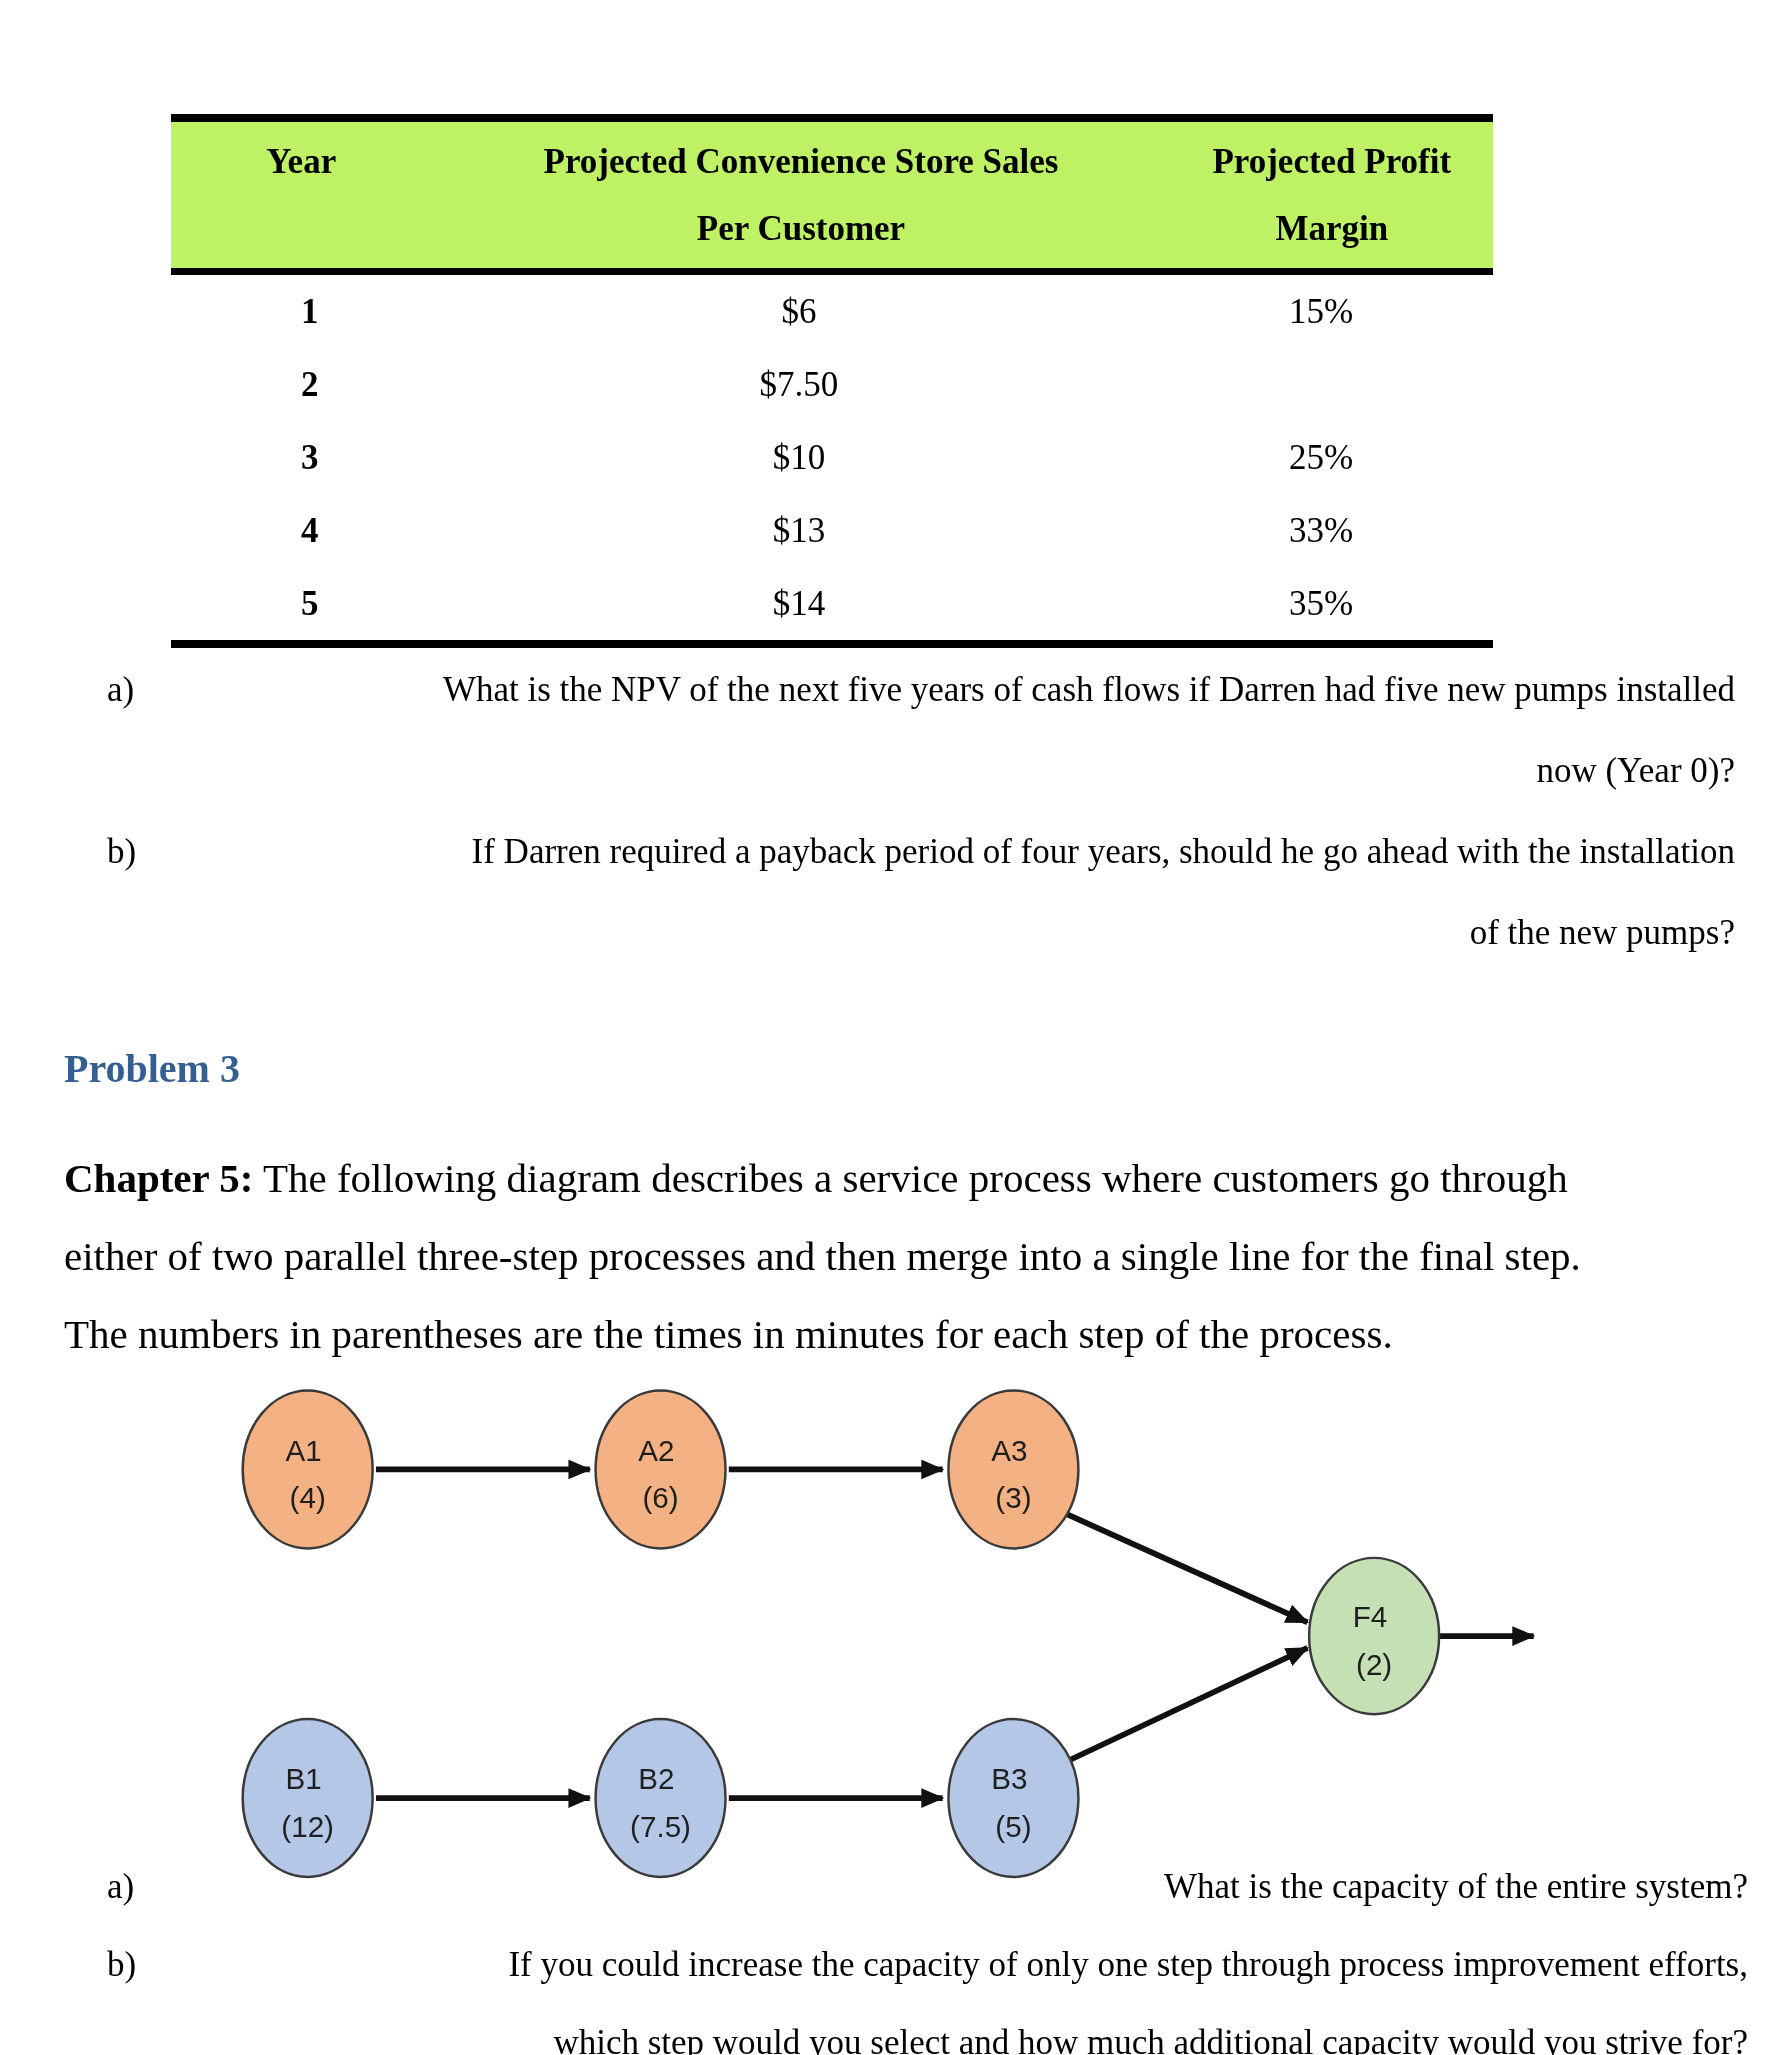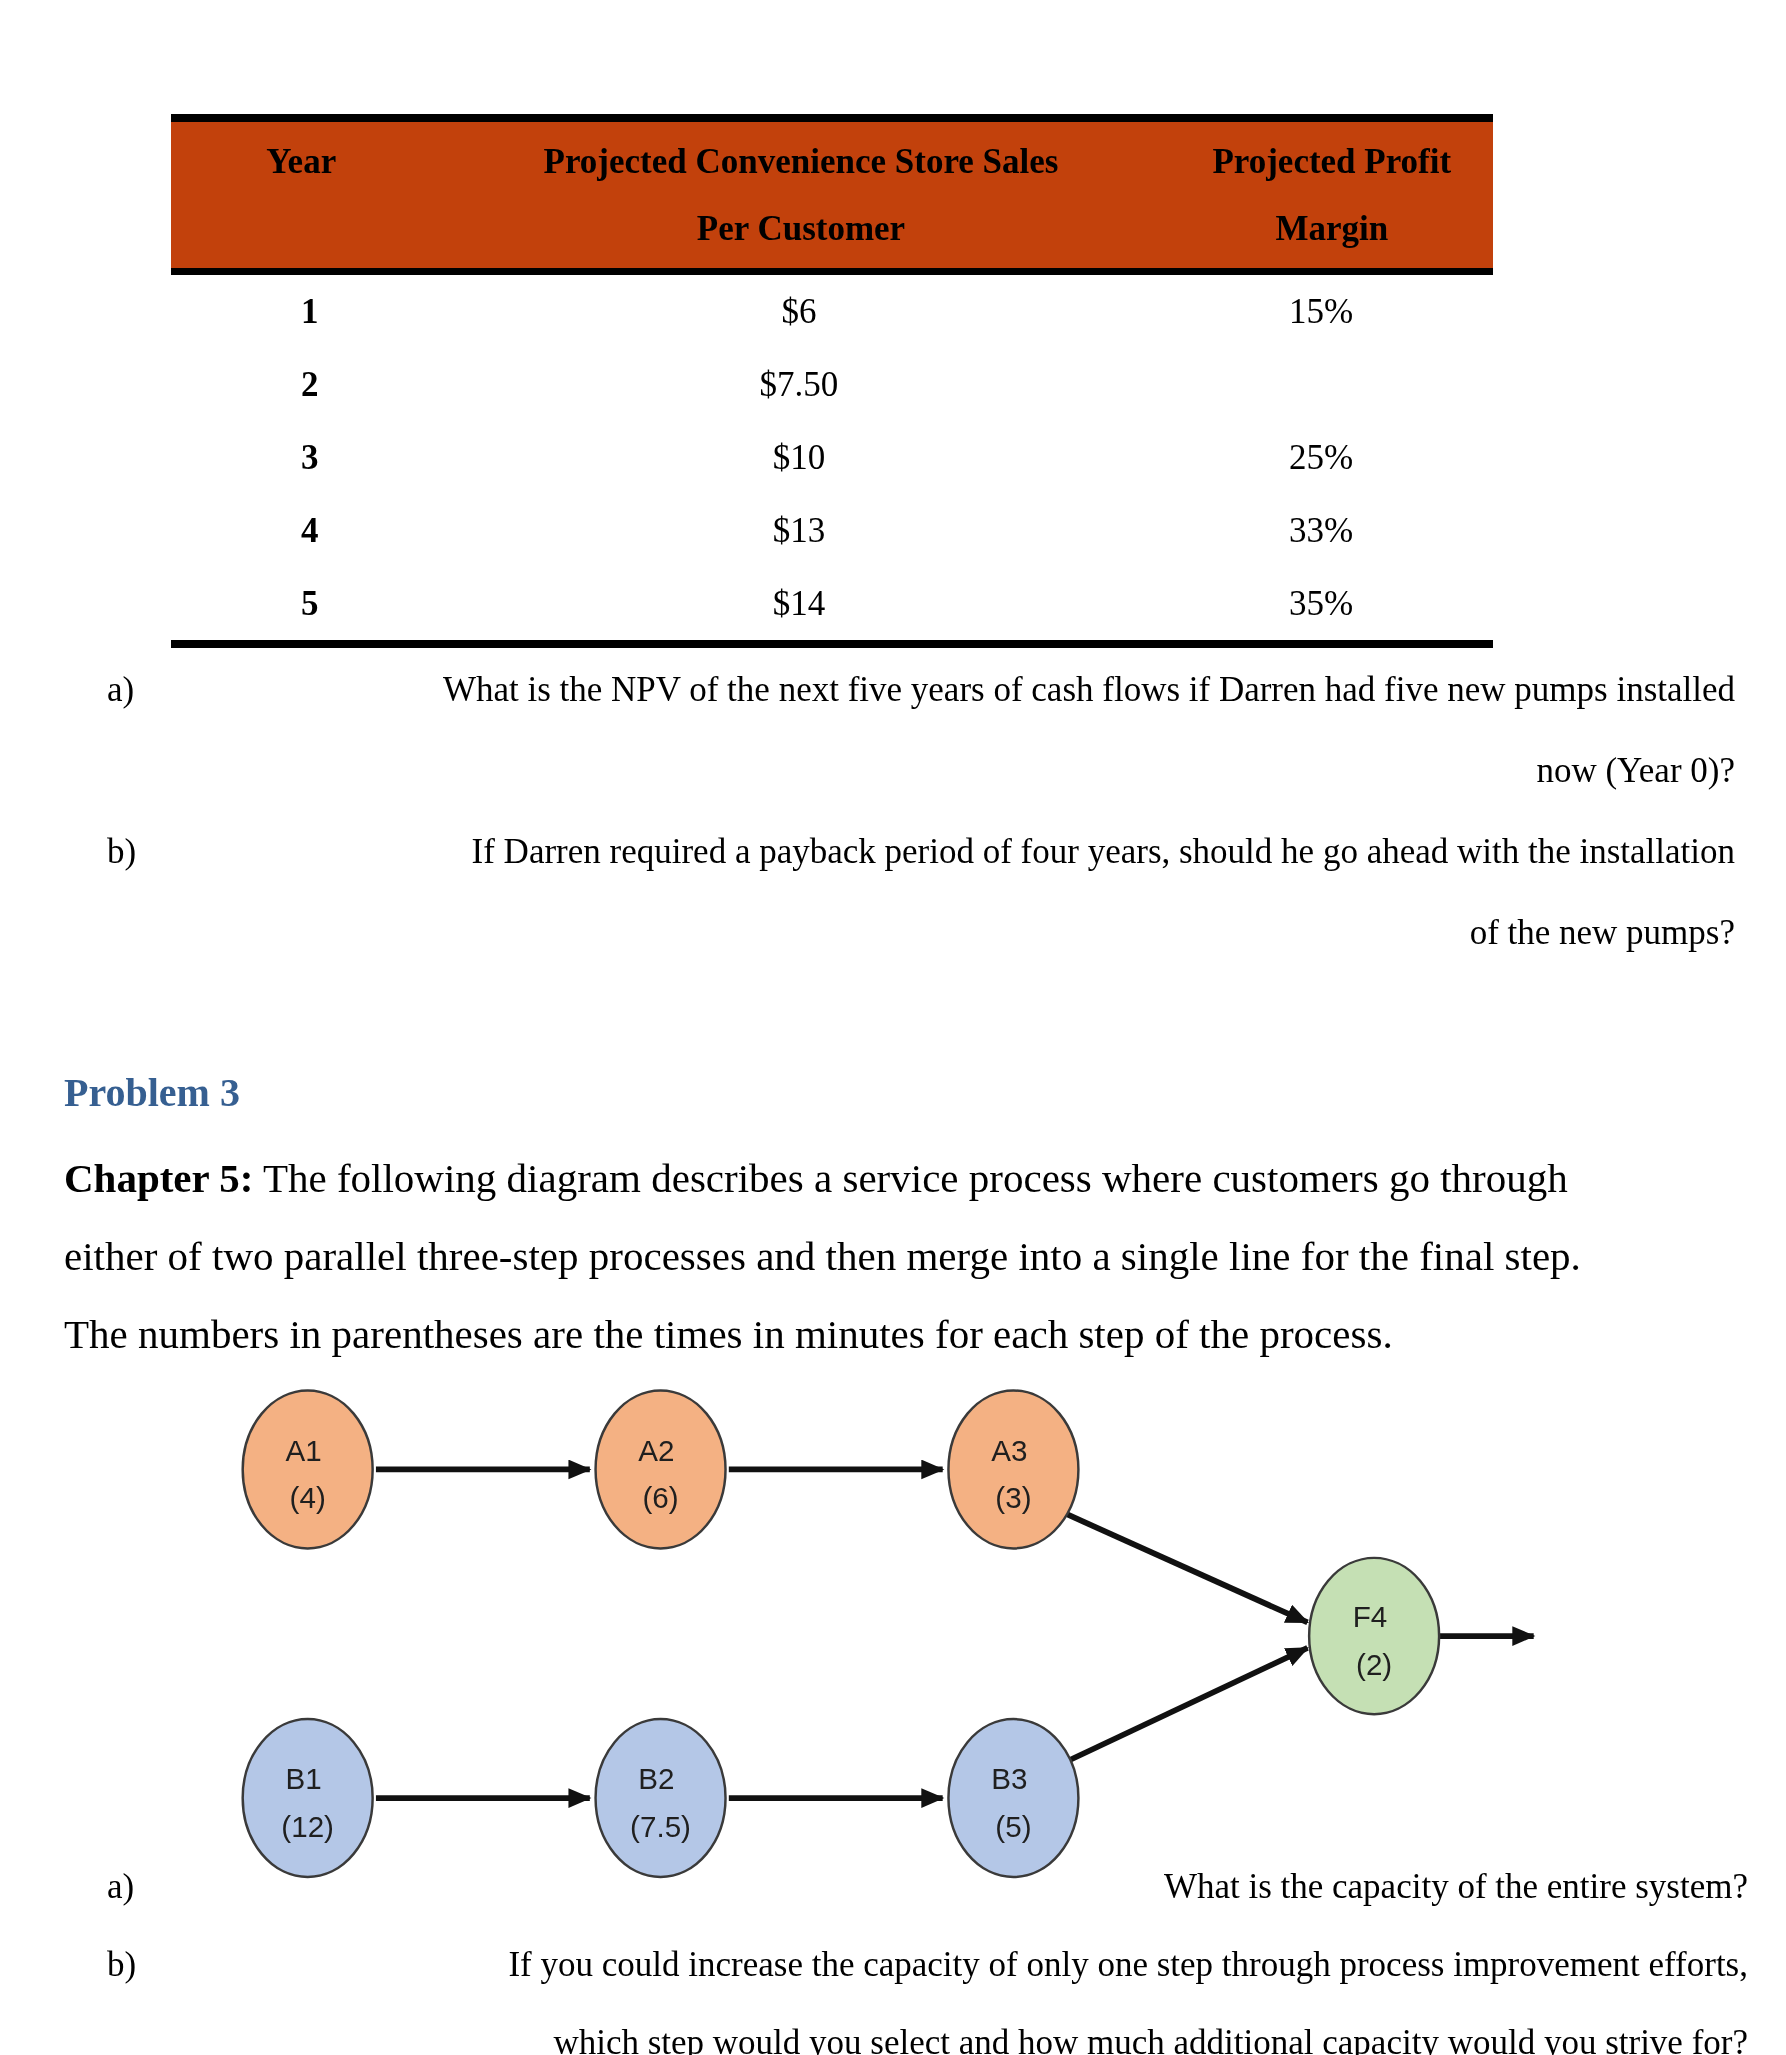--- a/index.html
+++ b/index.html
@@ -12,21 +12,21 @@
     overflow:hidden;
   }
   
   .ptable{
     position:absolute;left:171px;top:114px;width:1322px;
     border-top:8.2px solid #000;
     border-bottom:8.2px solid #000;
     font-size:35px;
   }
   .ptable-header{
-    background:#c2410c;
+    background:#bef264;
     border-bottom:7.4px solid #000;
     display:flex;
     padding:5.8px 0 6.6px 0;
     gap:41px;
   }
   .th-col{text-align:center;font-weight:bold;}
   .th-line{line-height:67px;}
   .col-year{width:21%;}
   .col-sales{width:53%;}
   .col-margin{width:26%;}
@@ -39,21 +39,21 @@
   .q-item{display:flex;}
   .q-marker{width:53px;flex:0 0 53px;line-height:81px;}
   .q-lines{flex:1;text-align:right;}
   .q-line{line-height:81px;white-space:nowrap;}
   #q2-list{left:107px;top:649px;width:1628px;}
   #q3-list{left:107px;top:1848px;width:1641px;}
   #q3-list .q-marker{line-height:78px;}
   #q3-list .q-line{line-height:78px;margin-left:36px;}
   
   #p3-heading{
-    position:absolute;left:64px;top:1064px;
+    position:absolute;left:64px;top:1040px;
     font-size:40px;font-weight:bold;color:#365F91;
     line-height:58px;
   }
   #p3-intro{
     position:absolute;left:64px;top:1139px;width:1669px;
     font-size:41px;
   }
   #p3-intro .q-line{line-height:78px;white-space:nowrap;}
   .bold{font-weight:bold;}
   

